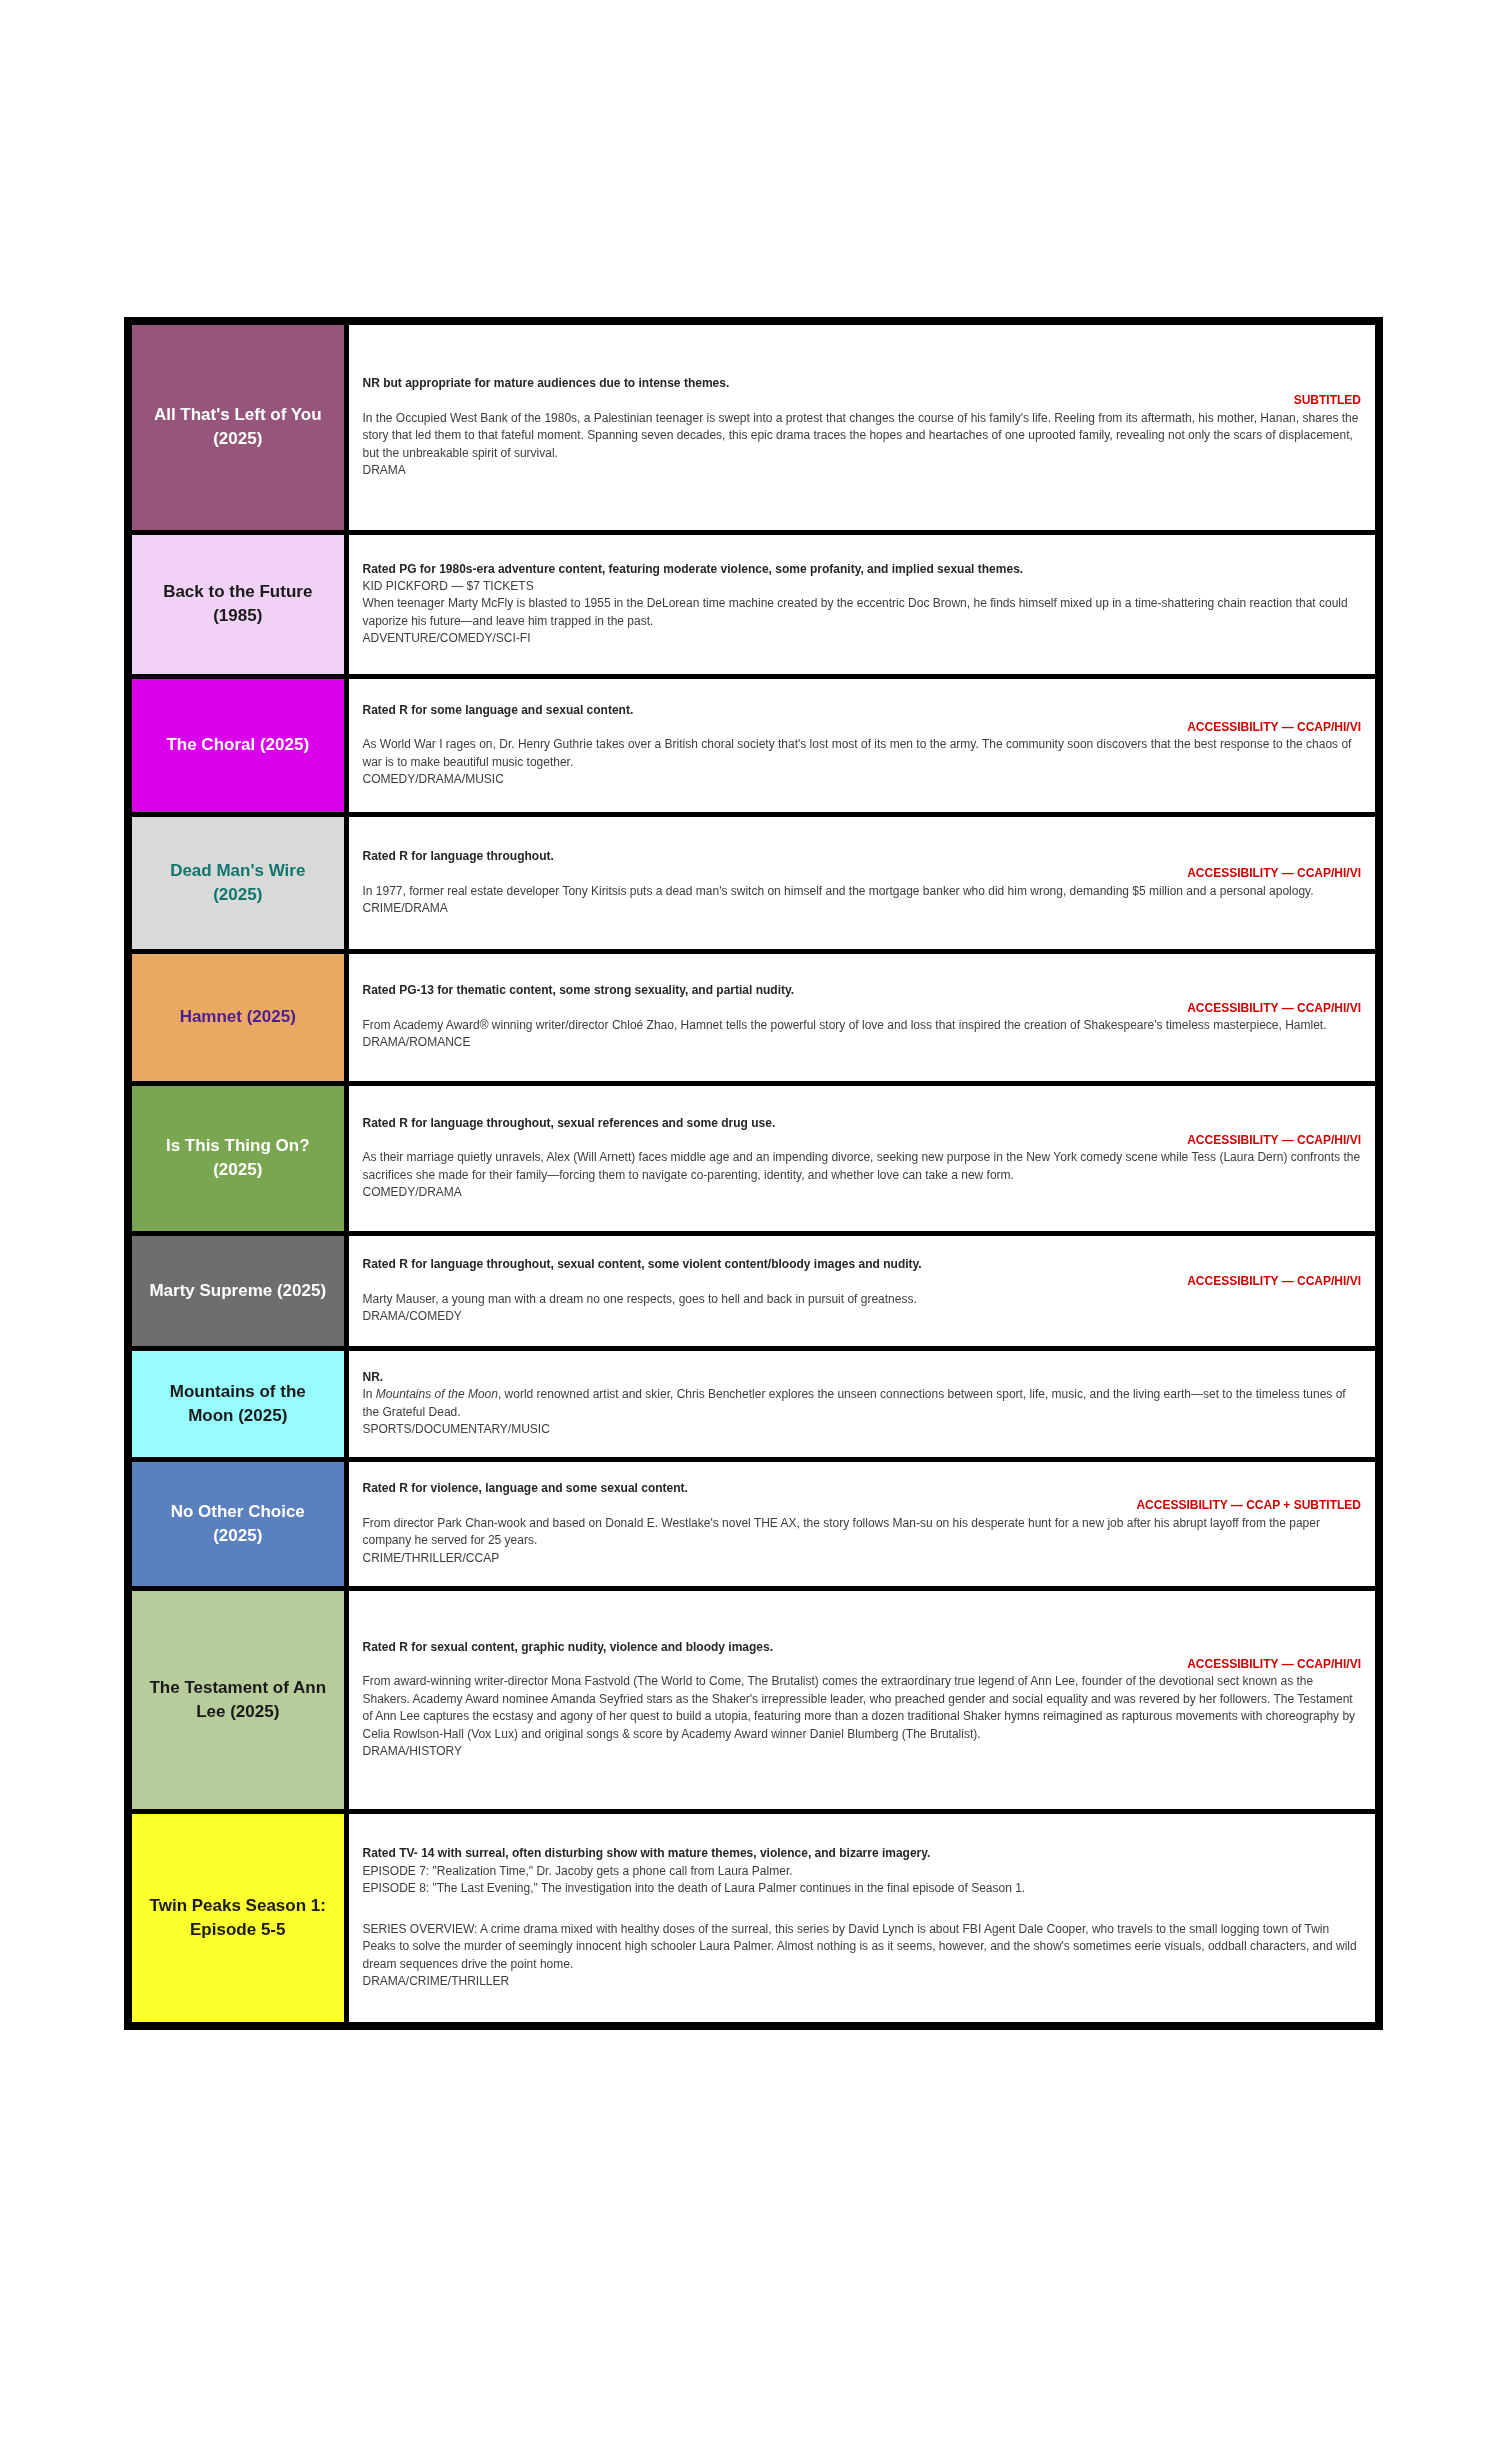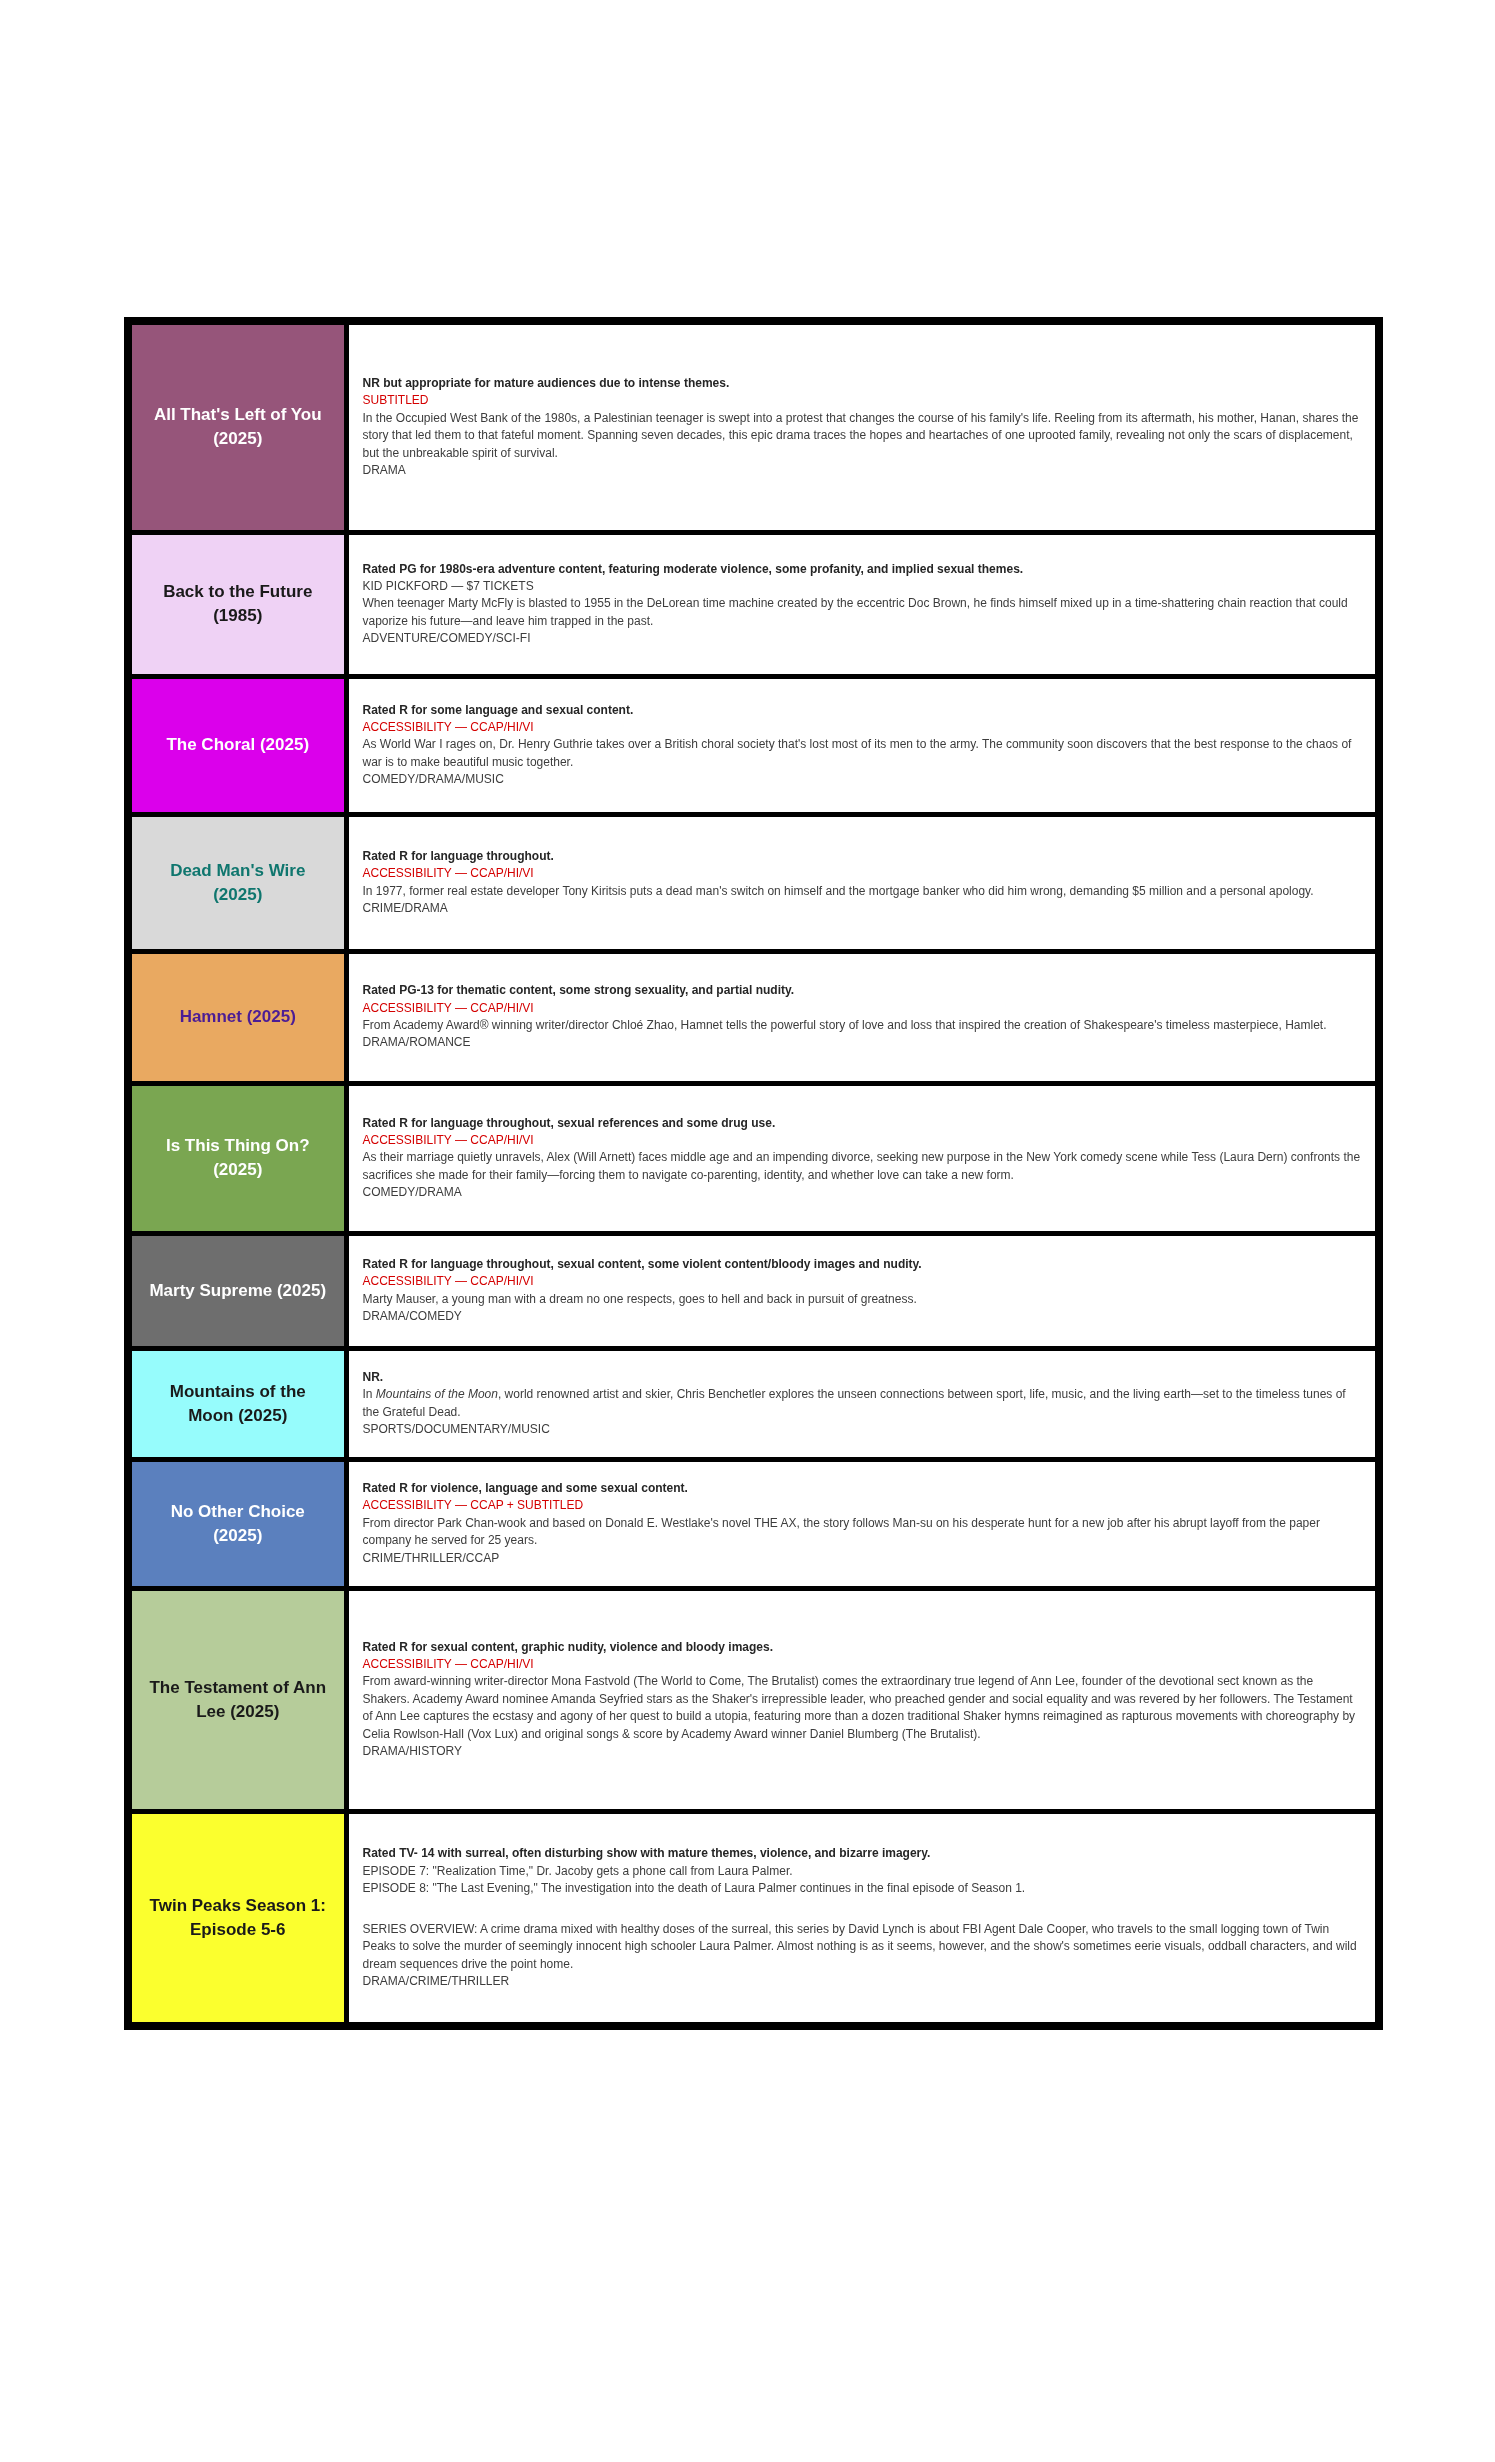--- a/index.html
+++ b/index.html
@@ -40,21 +40,21 @@
   .title-line { margin: 0; }
   td.desc-cell {
     background: #ffffff;
     padding: 9.4px 14px;
     font-size: 12px;
     line-height: 1.45;
     color: #3D3D3D;
   }
   .par { margin: 0; }
   .par.rating { font-weight: bold; color: #262626; }
-  .par.alert  { font-weight: normal; color: #D40000; }
+  .par.alert  { font-weight: bold; color: #D40000; text-align: right; }
   .par.body   { color: #3D3D3D; }
   .par.genre  { color: #3D3D3D; }
   .par.spacer { height: 23.5px; }
 </style>
 </head>
 <body>
 
 <div class="page-wrap">
   <table class="schedule">
     <tbody>
@@ -170,21 +170,21 @@
     <td class="desc-cell">
             <div class="par rating">Rated R for sexual content, graphic nudity, violence and bloody images.</div>
             <div class="par alert">ACCESSIBILITY — CCAP/HI/VI</div>
             <div class="par body">From award-winning writer-director Mona Fastvold (The World to Come, The Brutalist) comes the extraordinary true legend of Ann Lee, founder of the devotional sect known as the Shakers. Academy Award nominee Amanda Seyfried stars as the Shaker's irrepressible leader, who preached gender and social equality and was revered by her followers. The Testament of Ann Lee captures the ecstasy and agony of her quest to build a utopia, featuring more than a dozen traditional Shaker hymns reimagined as rapturous movements with choreography by Celia Rowlson-Hall (Vox Lux) and original songs &amp; score by Academy Award winner Daniel Blumberg (The Brutalist).</div>
             <div class="par genre">DRAMA/HISTORY</div>
           </td>
   </tr>
         <tr class="movie-row" style="height: 215px;">
     <td class="title-cell" style="background-color: rgb(251, 255, 46); color: rgb(26, 26, 26);">
             <div class="title-line">Twin Peaks Season 1:</div>
-            <div class="title-line">Episode 5-6</div>
+            <div class="title-line">Episode 5-5</div>
           </td>
     <td class="desc-cell">
             <div class="par rating">Rated TV- 14 with surreal, often disturbing show with mature themes, violence, and bizarre imagery.</div>
             <div class="par body">EPISODE 7: "Realization Time," Dr. Jacoby gets a phone call from Laura Palmer.</div>
             <div class="par body">EPISODE 8: "The Last Evening," The investigation into the death of Laura Palmer continues in the final episode of Season 1.</div>
             <div class="par spacer"></div>
             <div class="par body">SERIES OVERVIEW: A crime drama mixed with healthy doses of the surreal, this series by David Lynch is about FBI Agent Dale Cooper, who travels to the small logging town of Twin Peaks to solve the murder of seemingly innocent high schooler Laura Palmer. Almost nothing is as it seems, however, and the show's sometimes eerie visuals, oddball characters, and wild dream sequences drive the point home.</div>
             <div class="par genre">DRAMA/CRIME/THRILLER</div>
           </td>
   </tr>

